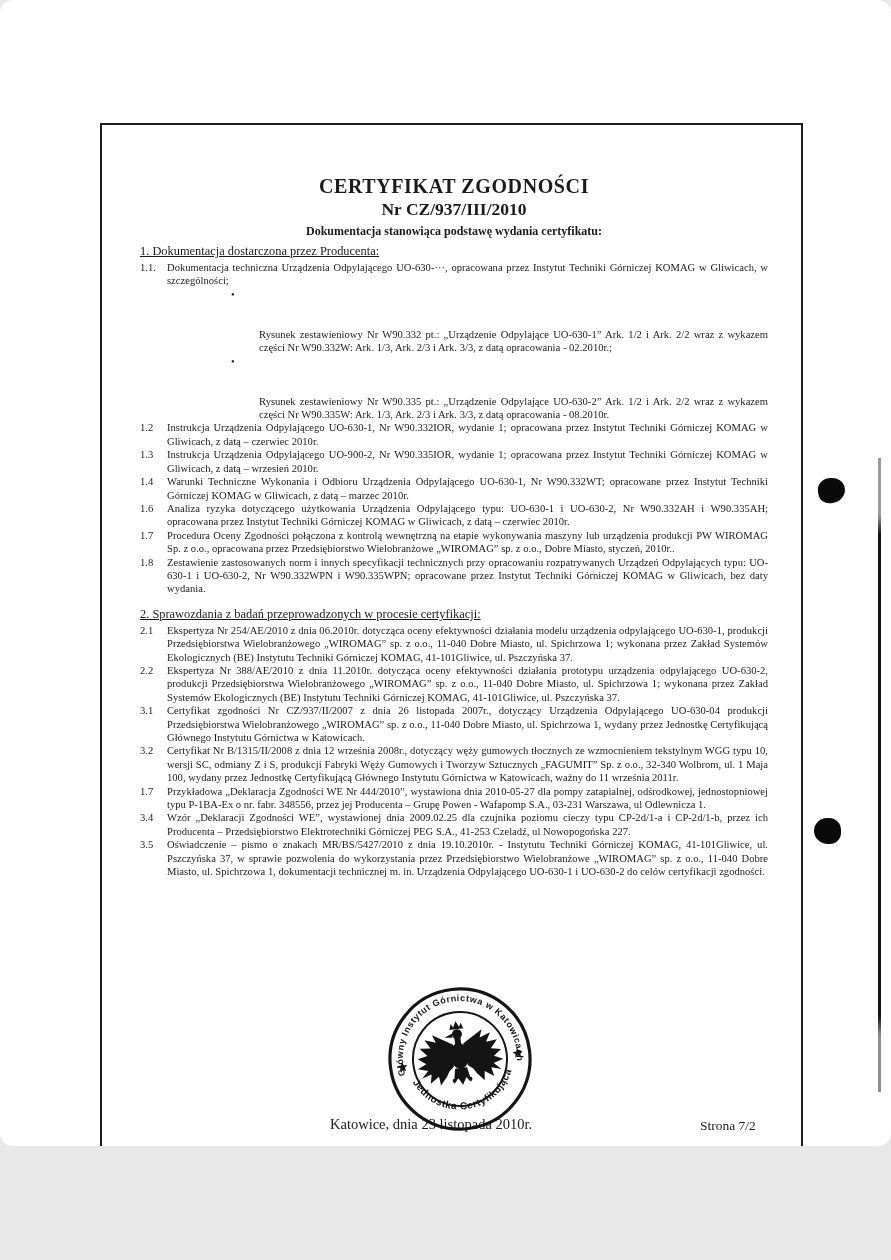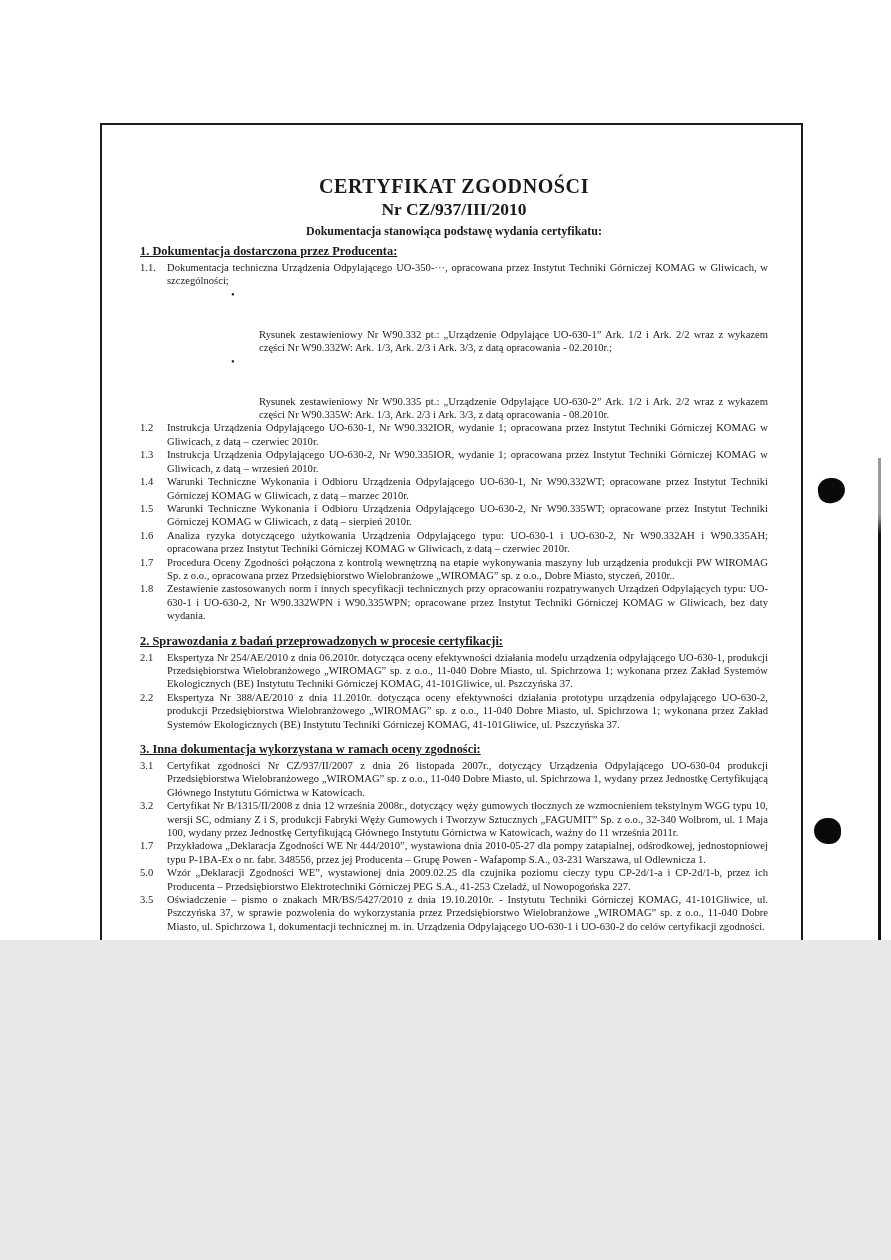--- a/index.html
+++ b/index.html
@@ -1,29 +1,29 @@
 <!DOCTYPE html>
 <html><head>
 <meta charset="utf-8">
 <style>
   html,body{margin:0;padding:0;background:#e8e8e8;}
   .screen{
-    position:relative;width:891px;height:940px;background:#ffffff;
-    font-family:"Liberation Serif","DejaVu Serif",serif;color:#1a1a1a;overflow:hidden;
+    position:relative;width:891px;height:1146px;background:#ffffff;
+    font-family:"Liberation Serif","DejaVu Serif",serif;color:#1a1a1a;overflow:hidden;border-radius:13px;
   }
   .page-border{
     position:absolute;left:100px;top:123px;width:703px;height:1028px;
     border:2px solid #1c1c1c;box-sizing:border-box;padding:50px 33px 0 38px;
   }
   .title-block{text-align:center;}
   .t1{font-size:20px;font-weight:bold;letter-spacing:.6px;line-height:1.1;}
   .t2{font-size:17.5px;font-weight:bold;margin-top:3px;line-height:1.1;text-align:center;}
   .t3{font-size:12px;font-weight:bold;margin-top:6px;line-height:1.15;}
   .sec{font-size:10.6px;line-height:13.4px;}
-  .sec-h{font-weight:bold;text-decoration:underline;font-size:12.4px;line-height:16px;margin:10px 0 2px 0;}
+  .sec-h{font-weight:normal;text-decoration:underline;font-size:12.4px;line-height:16px;margin:10px 0 2px 0;}
   .sec-h.first{margin-top:4px;}
   .item{display:flex;}
   .no{flex:0 0 27px;width:27px;}
   .txt{flex:1;text-align:justify;}
   .bullet{display:flex;margin-left:88px;}
   .dot{flex:0 0 28px;width:28px;padding-left:3px;}
   .btxt{flex:1;text-align:justify;margin-top:40px;}
   .stamp-wrap{position:absolute;left:283px;top:859px;width:150px;height:150px;transform:rotate(-7deg);z-index:3;}
   .date-row{position:absolute;left:0;top:991px;width:703px;z-index:2;}
   .date-text{position:absolute;left:228px;top:0;font-size:14.5px;}
@@ -57,46 +57,42 @@
       <div class="t1">CERTYFIKAT ZGODNOŚCI</div>
       <div class="t2">Nr CZ/937/III/2010</div>
       <div class="t3">Dokumentacja stanowiąca podstawę wydania certyfikatu:</div>
     </div>
 
     <div class="sec">
       <div class="sec-h first">1. Dokumentacja dostarczona przez Producenta:</div>
 
       <div class="item">
         <span class="no">1.1.</span>
-        <span class="txt">Dokumentacja techniczna Urządzenia Odpylającego UO-350-···, opracowana przez Instytut Techniki Górniczej KOMAG w Gliwicach, w szczególności;</span>
+        <span class="txt">Dokumentacja techniczna Urządzenia Odpylającego UO-630-···, opracowana przez Instytut Techniki Górniczej KOMAG w Gliwicach, w szczególności;</span>
       </div>
       <div class="bullet">
         <span class="dot">•</span>
         <span class="btxt">Rysunek zestawieniowy Nr W90.332 pt.: „Urządzenie Odpylające UO-630-1” Ark. 1/2 i Ark. 2/2 wraz z wykazem części Nr W90.332W: Ark. 1/3, Ark. 2/3 i Ark. 3/3, z datą opracowania - 02.2010r.;</span>
       </div>
       <div class="bullet">
         <span class="dot">•</span>
         <span class="btxt">Rysunek zestawieniowy Nr W90.335 pt.: „Urządzenie Odpylające UO-630-2” Ark. 1/2 i Ark. 2/2 wraz z wykazem części Nr W90.335W: Ark. 1/3, Ark. 2/3 i Ark. 3/3, z datą opracowania - 08.2010r.</span>
       </div>
 
       <div class="item">
         <span class="no">1.2</span>
         <span class="txt">Instrukcja Urządzenia Odpylającego UO-630-1, Nr W90.332IOR, wydanie 1; opracowana przez Instytut Techniki Górniczej KOMAG w Gliwicach, z datą – czerwiec 2010r.</span>
       </div>
       <div class="item">
         <span class="no">1.3</span>
-        <span class="txt">Instrukcja Urządzenia Odpylającego UO-630-2, Nr W90.335IOR, wydanie 1; opracowana przez Instytut Techniki Górniczej KOMAG w Gliwicach, z datą – wrzesień 2010r.</span>
+        <span class="txt">Instrukcja Urządzenia Odpylającego UO-900-2, Nr W90.335IOR, wydanie 1; opracowana przez Instytut Techniki Górniczej KOMAG w Gliwicach, z datą – wrzesień 2010r.</span>
       </div>
       <div class="item">
         <span class="no">1.4</span>
         <span class="txt">Warunki Techniczne Wykonania i Odbioru Urządzenia Odpylającego UO-630-1, Nr W90.332WT; opracowane przez Instytut Techniki Górniczej KOMAG w Gliwicach, z datą – marzec 2010r.</span>
-      </div>
-      <div class="item">
-        <span class="no">1.5</span>
-        <span class="txt">Warunki Techniczne Wykonania i Odbioru Urządzenia Odpylającego UO-630-2, Nr W90.335WT; opracowane przez Instytut Techniki Górniczej KOMAG w Gliwicach, z datą – sierpień 2010r.</span>
       </div>
       <div class="item">
         <span class="no">1.6</span>
         <span class="txt">Analiza ryzyka dotyczącego użytkowania Urządzenia Odpylającego typu: UO-630-1 i UO-630-2, Nr W90.332AH i W90.335AH; opracowana przez Instytut Techniki Górniczej KOMAG w Gliwicach, z datą – czerwiec 2010r.</span>
       </div>
       <div class="item">
         <span class="no">1.7</span>
         <span class="txt">Procedura Oceny Zgodności połączona z kontrolą wewnętrzną na etapie wykonywania maszyny lub urządzenia produkcji PW WIROMAG Sp. z o.o., opracowana przez Przedsiębiorstwo Wielobranżowe „WIROMAG” sp. z o.o., Dobre Miasto, styczeń, 2010r..</span>
       </div>
       <div class="item">
@@ -111,35 +107,34 @@
         <span class="no">2.1</span>
         <span class="txt">Ekspertyza Nr 254/AE/2010 z dnia 06.2010r. dotycząca oceny efektywności działania modelu urządzenia odpylającego UO-630-1, produkcji Przedsiębiorstwa Wielobranżowego „WIROMAG” sp. z o.o., 11-040 Dobre Miasto, ul. Spichrzowa 1; wykonana przez Zakład Systemów Ekologicznych (BE) Instytutu Techniki Górniczej KOMAG, 41-101Gliwice, ul. Pszczyńska 37.</span>
       </div>
       <div class="item">
         <span class="no">2.2</span>
         <span class="txt">Ekspertyza Nr 388/AE/2010 z dnia 11.2010r. dotycząca oceny efektywności działania prototypu urządzenia odpylającego UO-630-2, produkcji Przedsiębiorstwa Wielobranżowego „WIROMAG” sp. z o.o., 11-040 Dobre Miasto, ul. Spichrzowa 1; wykonana przez Zakład Systemów Ekologicznych (BE) Instytutu Techniki Górniczej KOMAG, 41-101Gliwice, ul. Pszczyńska 37.</span>
       </div>
     </div>
 
     <div class="sec">
-      <div class="sec-h">3. Inna dokumentacja wykorzystana w ramach oceny zgodności:</div>
       <div class="item">
         <span class="no">3.1</span>
         <span class="txt">Certyfikat zgodności Nr CZ/937/II/2007 z dnia 26 listopada 2007r., dotyczący Urządzenia Odpylającego UO-630-04 produkcji Przedsiębiorstwa Wielobranżowego „WIROMAG” sp. z o.o., 11-040 Dobre Miasto, ul. Spichrzowa 1, wydany przez Jednostkę Certyfikującą Głównego Instytutu Górnictwa w Katowicach.</span>
       </div>
       <div class="item">
         <span class="no">3.2</span>
         <span class="txt">Certyfikat Nr B/1315/II/2008 z dnia 12 września 2008r., dotyczący węży gumowych tłocznych ze wzmocnieniem tekstylnym WGG typu 10, wersji SC, odmiany Z i S, produkcji Fabryki Węży Gumowych i Tworzyw Sztucznych „FAGUMIT” Sp. z o.o., 32-340 Wolbrom, ul. 1 Maja 100, wydany przez Jednostkę Certyfikującą Głównego Instytutu Górnictwa w Katowicach, ważny do 11 września 2011r.</span>
       </div>
       <div class="item">
         <span class="no">1.7</span>
         <span class="txt">Przykładowa „Deklaracja Zgodności WE Nr 444/2010”, wystawiona dnia 2010-05-27 dla pompy zatapialnej, odśrodkowej, jednostopniowej typu P-1BA-Ex o nr. fabr. 348556, przez jej Producenta – Grupę Powen - Wafapomp S.A., 03-231 Warszawa, ul Odlewnicza 1.</span>
       </div>
       <div class="item">
-        <span class="no">5.0</span>
+        <span class="no">3.4</span>
         <span class="txt">Wzór „Deklaracji Zgodności WE”, wystawionej dnia 2009.02.25 dla czujnika poziomu cieczy typu CP-2d/1-a i CP-2d/1-b, przez ich Producenta – Przedsiębiorstwo Elektrotechniki Górniczej PEG S.A., 41-253 Czeladź, ul Nowopogońska 227.</span>
       </div>
       <div class="item">
         <span class="no">3.5</span>
         <span class="txt">Oświadczenie – pismo o znakach MR/BS/5427/2010 z dnia 19.10.2010r. - Instytutu Techniki Górniczej KOMAG, 41-101Gliwice, ul. Pszczyńska 37, w sprawie pozwolenia do wykorzystania przez Przedsiębiorstwo Wielobranżowe „WIROMAG” sp. z o.o., 11-040 Dobre Miasto, ul. Spichrzowa 1, dokumentacji technicznej m. in. Urządzenia Odpylającego UO-630-1 i UO-630-2 do celów certyfikacji zgodności.</span>
       </div>
     </div>
 
     <div class="stamp-wrap">
       <svg width="150" height="150" viewBox="0 0 150 150">

